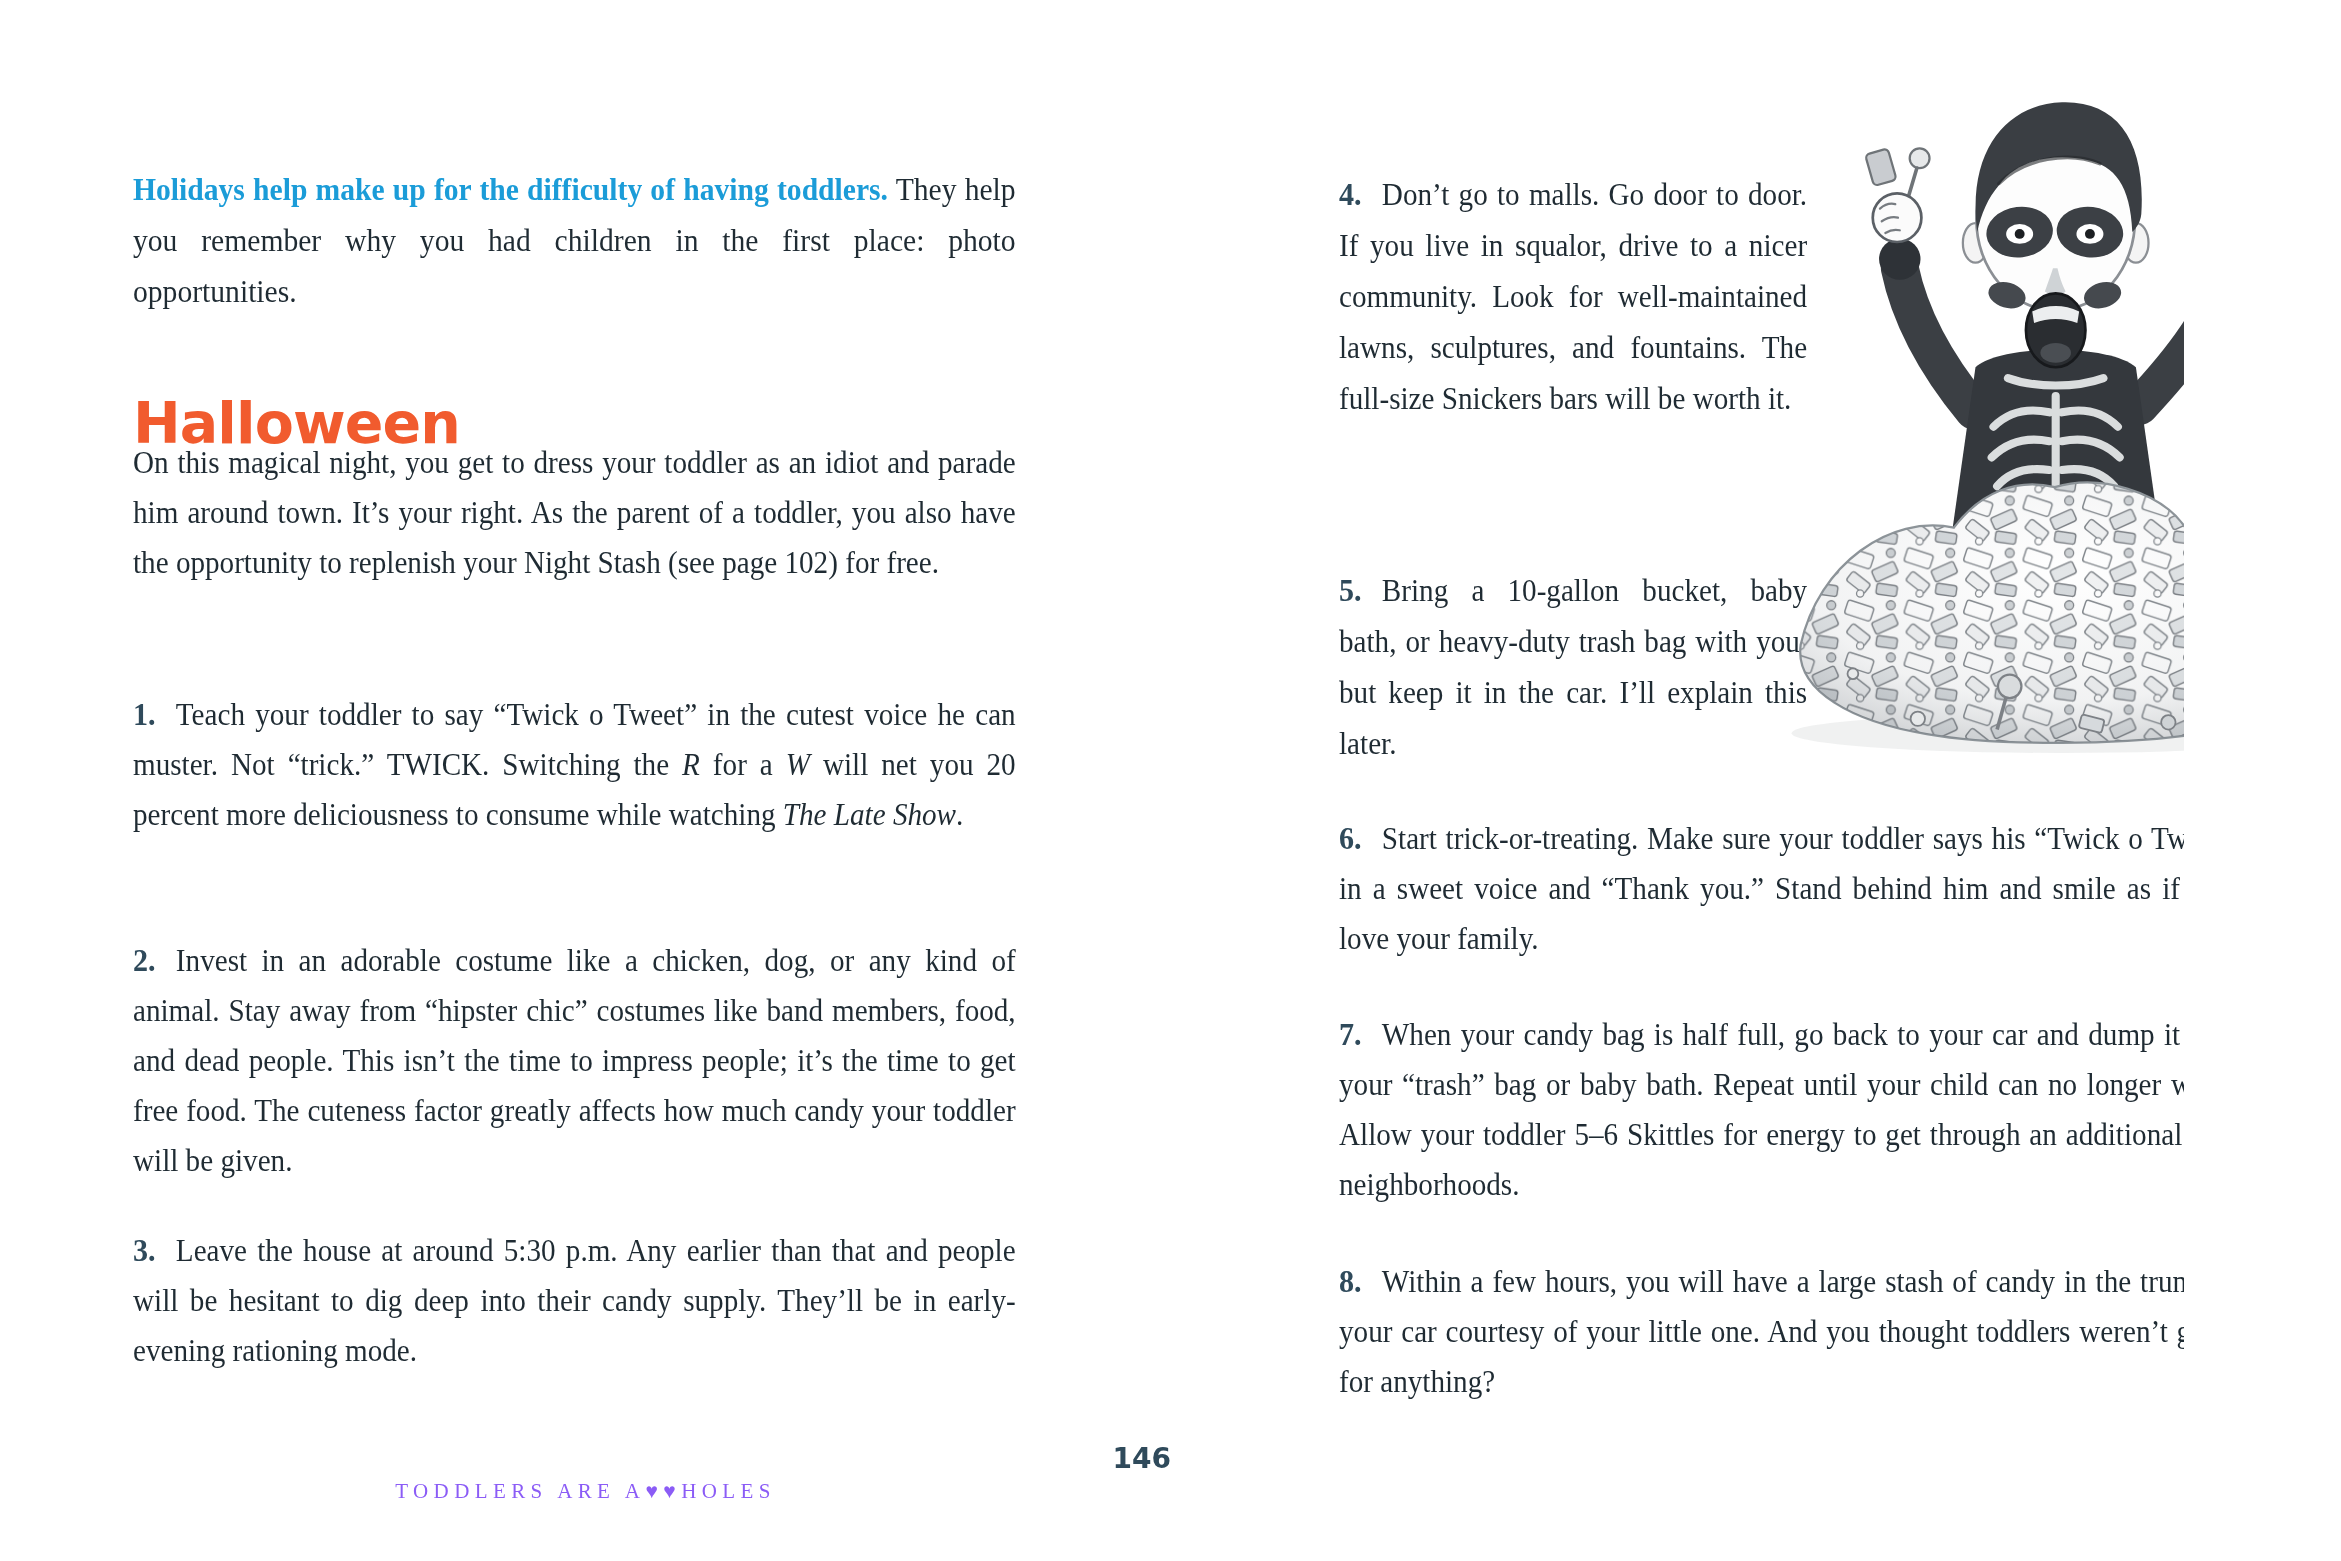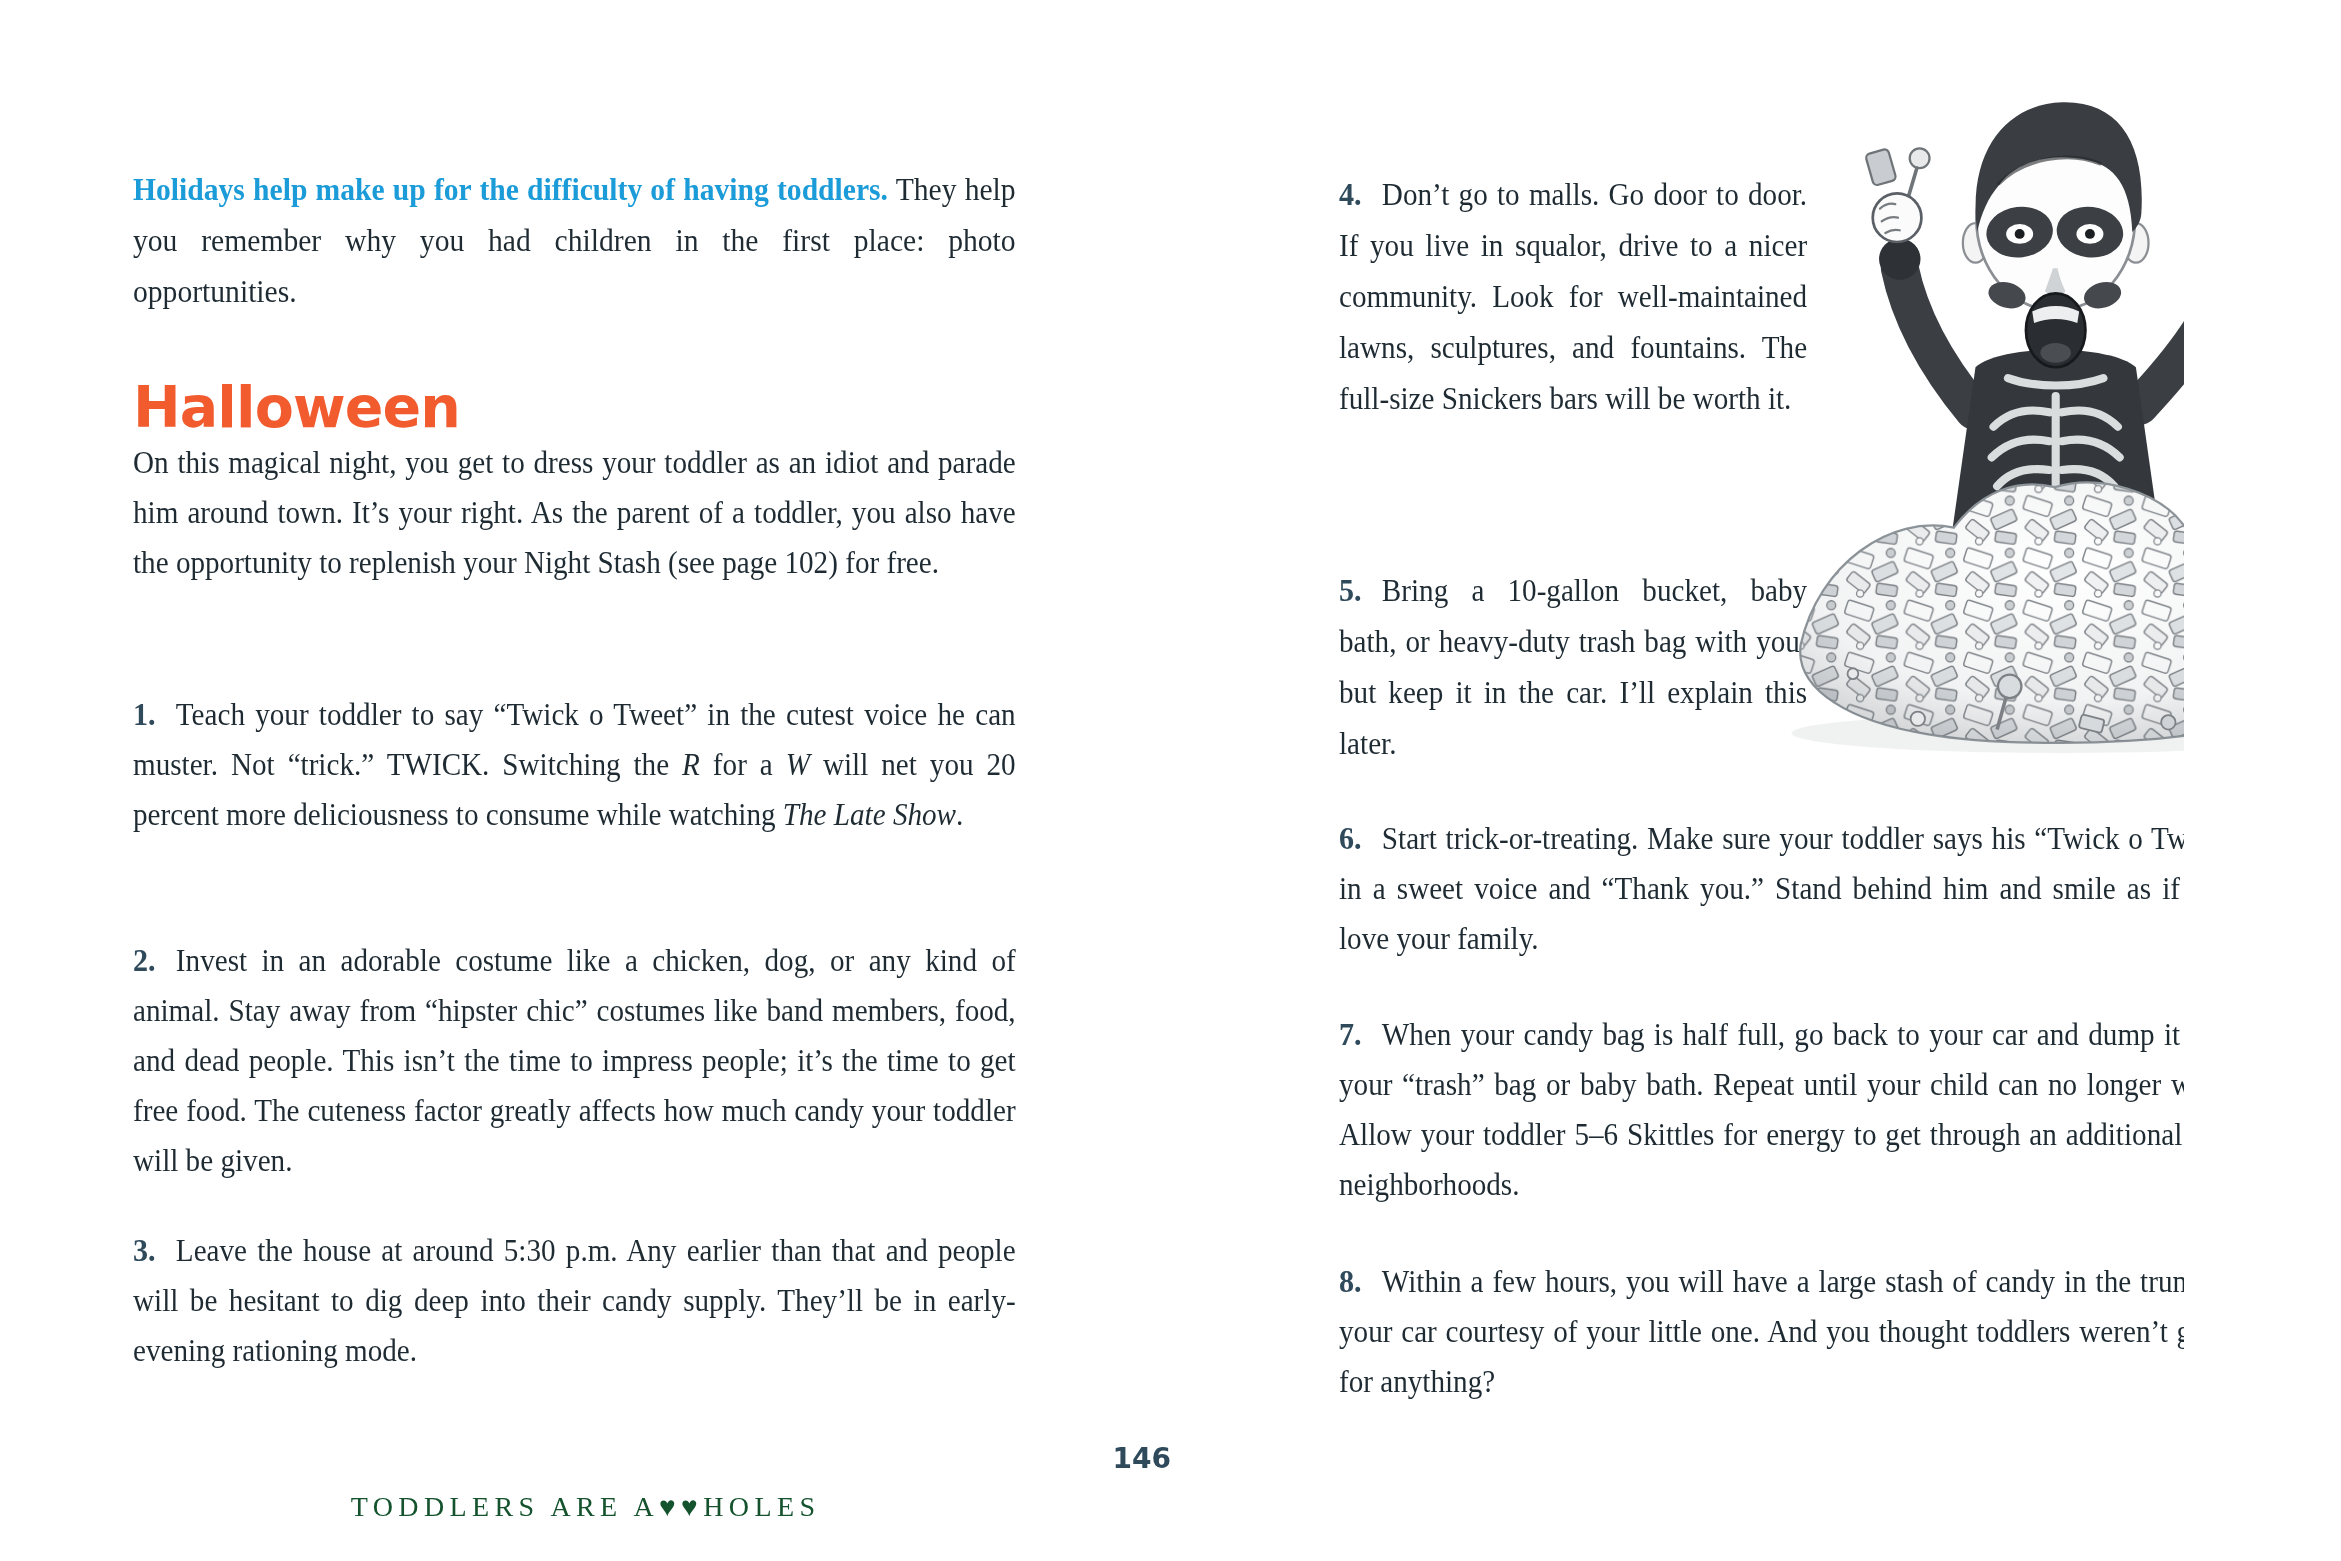--- a/index.html
+++ b/index.html
@@ -24,37 +24,37 @@
   .num{
     font-weight:700;color:#2f4a5b;font-size:32px;
     margin-right:21.6px;
   }
   .footer{position:absolute;width:1171px;text-align:center;}
   .pgnum{
     font-family:"DejaVu Sans","Liberation Sans",sans-serif;
     font-weight:700;font-size:28px;line-height:31px;color:#2f4a5b;text-align:right;
   }
   .plabel{
-    font-size:28px;line-height:23.4px;letter-spacing:5.4px;
-    color:#14532d;margin-top:21px;
+    font-size:21px;line-height:23.4px;letter-spacing:5.4px;
+    color:#8b5cf6;margin-top:6px;
   }
   .illus{position:absolute;left:1782px;top:22.5px;width:560px;height:739px;}
 </style>
 </head>
 <body>
 
 <div class="spread">
 
   <section>
 
     <p class="tx intro" style="left:133px;top:132px;width:939px;">
       <span class="lead">Holidays help make up for the difficulty of having toddlers.</span><span> They help you remember why you had children in the first place: photo opportunities.</span>
     </p>
 
-    <h1 class="halloween" style="left:133px;top:340px;">Halloween</h1>
+    <h1 class="halloween" style="left:133px;top:356px;">Halloween</h1>
 
     <p class="tx body" style="left:133px;top:407px;width:939px;">On this magical night, you get to dress your toddler as an idiot and parade him around town. It’s your right. As the parent of a toddler, you also have the opportunity to replenish your Night Stash (see page 102) for free.</p>
 
     <p class="tx body" style="left:133px;top:658px;width:939px;">
       <span class="num">1.</span><span><span>Teach your toddler to say “Twick o Tweet” in the cutest voice he can muster. Not “trick.” TWICK. Switching the </span><span style="font-style: italic;">R</span><span> for a </span><span style="font-style: italic;">W</span><span> will net you 20 percent more deliciousness to consume while watching </span><span style="font-style: italic;">The Late Show</span><span>.</span></span>
     </p>
 
     <p class="tx body" style="left:133px;top:904px;width:939px;">
       <span class="num">2.</span><span><span>Invest in an adorable costume like a chicken, dog, or any kind of animal. Stay away from “hipster chic” costumes like band members, food, and dead people. This isn’t the time to impress people; it’s the time to get free food. The cuteness factor greatly affects how much candy your toddler will be given.</span></span>
     </p>

